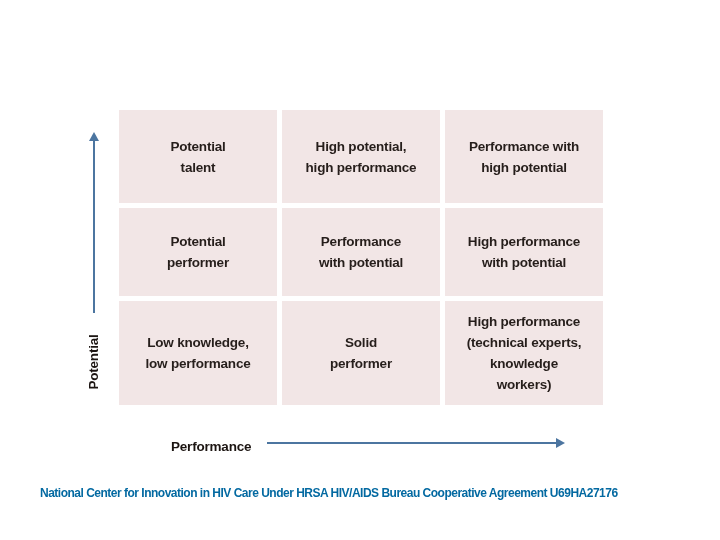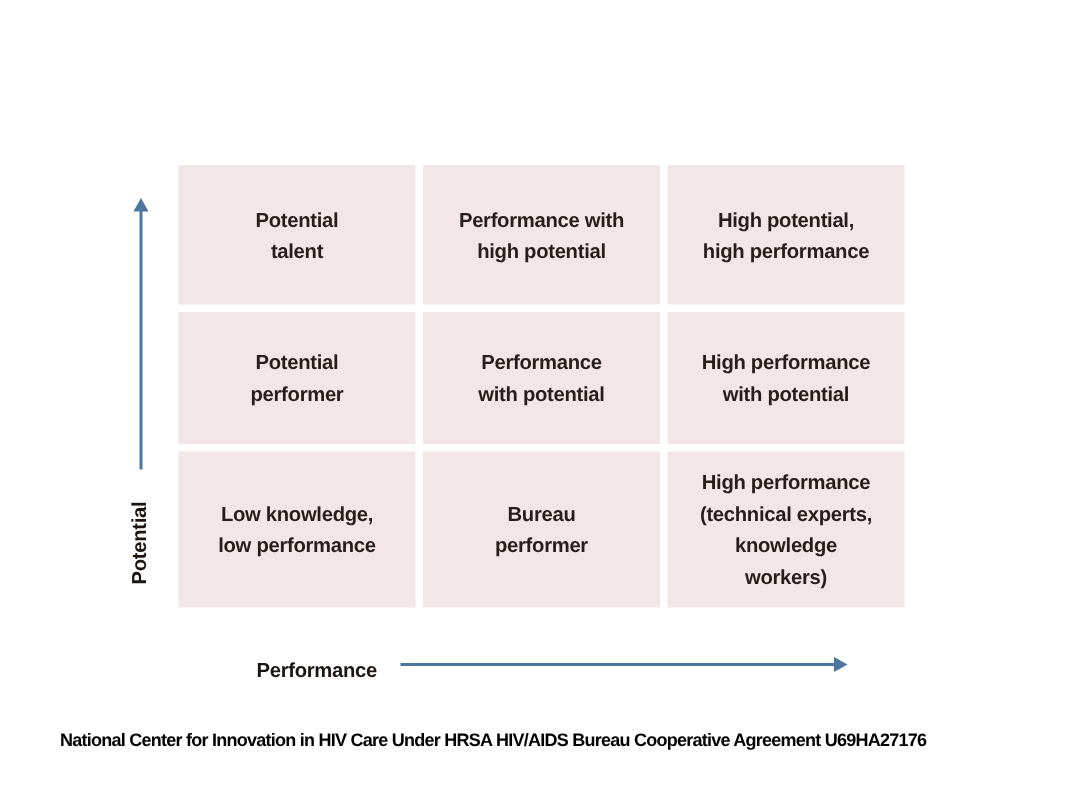--- a/index.html
+++ b/index.html
@@ -105,49 +105,49 @@
 
   
   .footer {
     position: absolute;
     left: 40px;
     top: 486px;
     width: 660px;
     font-size: 12px;
     font-weight: bold;
     letter-spacing: -0.5px;
-    color: #000000;
+    color: #0369a1;
     white-space: nowrap;
   }
 </style>
 </head>
 <body>
 
 <div id="slide" style="--cell-bg: #f2e6e6; --cell-text: #261e1b; --arrow: #4c75a0;">
 
   <div class="v-arrow-line"></div>
   <div class="v-arrow-head"></div>
   <div class="y-label">Potential</div>
 
   <div id="matrix">
     <div class="cell">Potential
 talent</div>
+    <div class="cell">High potential,
+high performance</div>
     <div class="cell">Performance with
 high potential</div>
-    <div class="cell">High potential,
-high performance</div>
     <div class="cell">Potential
 performer</div>
     <div class="cell">Performance
 with potential</div>
     <div class="cell">High performance
 with potential</div>
     <div class="cell">Low knowledge,
 low performance</div>
-    <div class="cell">Bureau
+    <div class="cell">Solid
 performer</div>
     <div class="cell">High performance
 (technical experts,
 knowledge
 workers)</div>
   </div>
 
   <div class="x-label">Performance</div>
   <div class="h-arrow-line"></div>
   <div class="h-arrow-head"></div>

